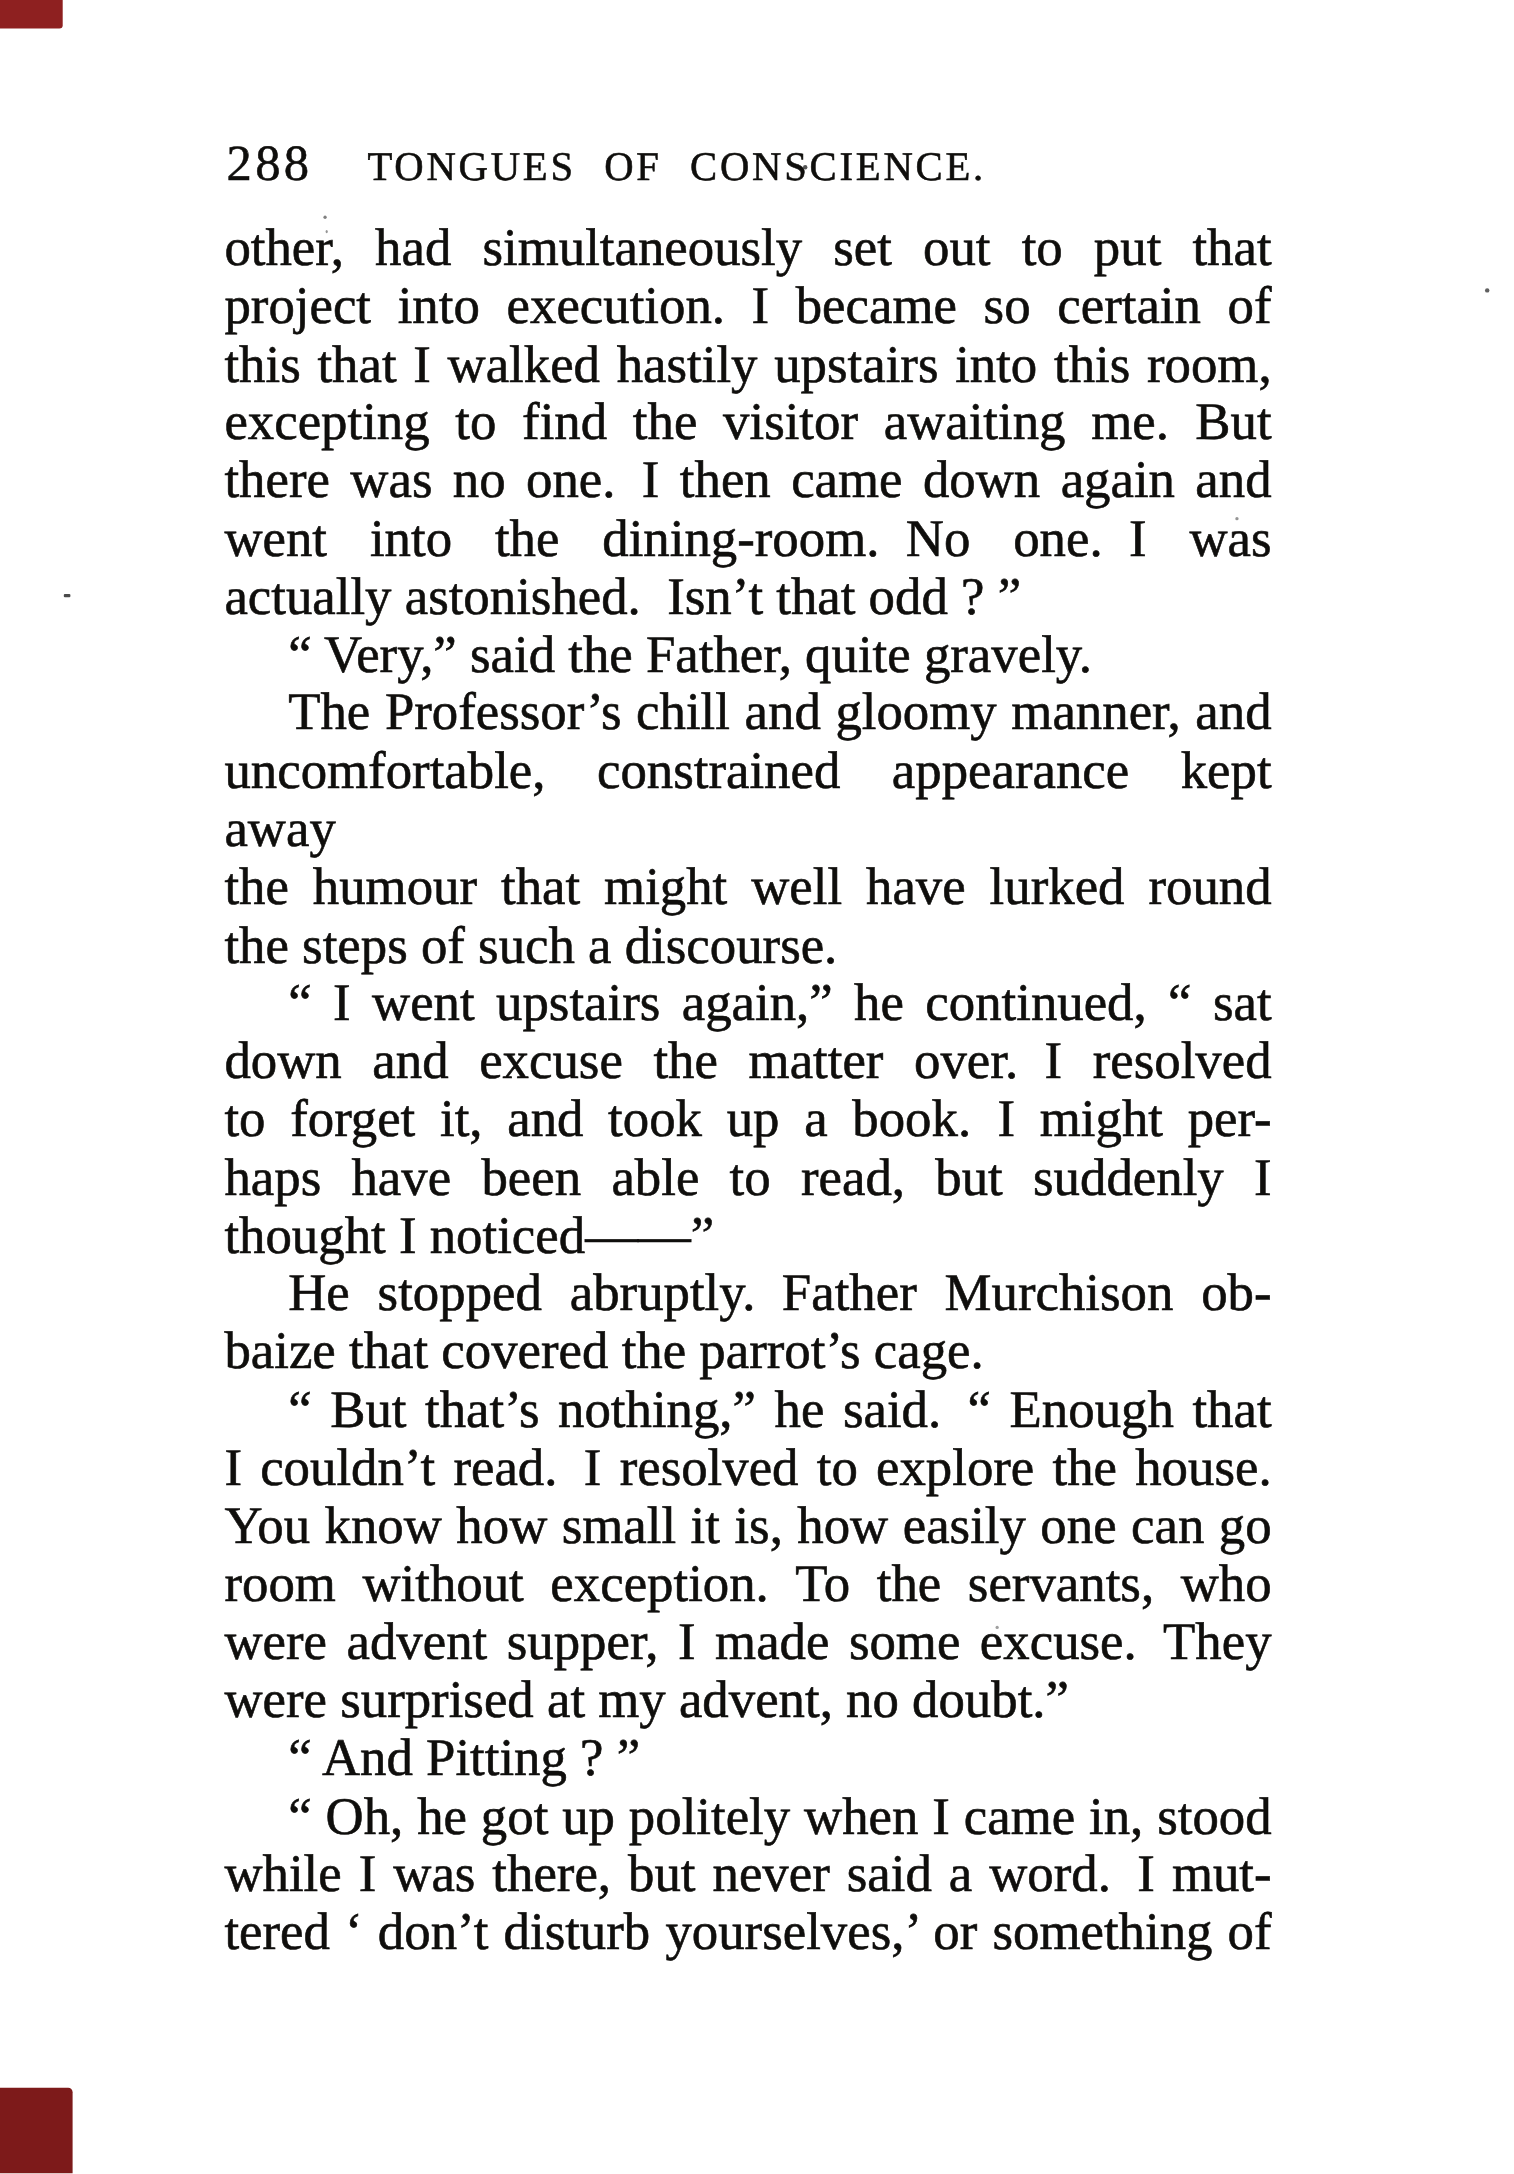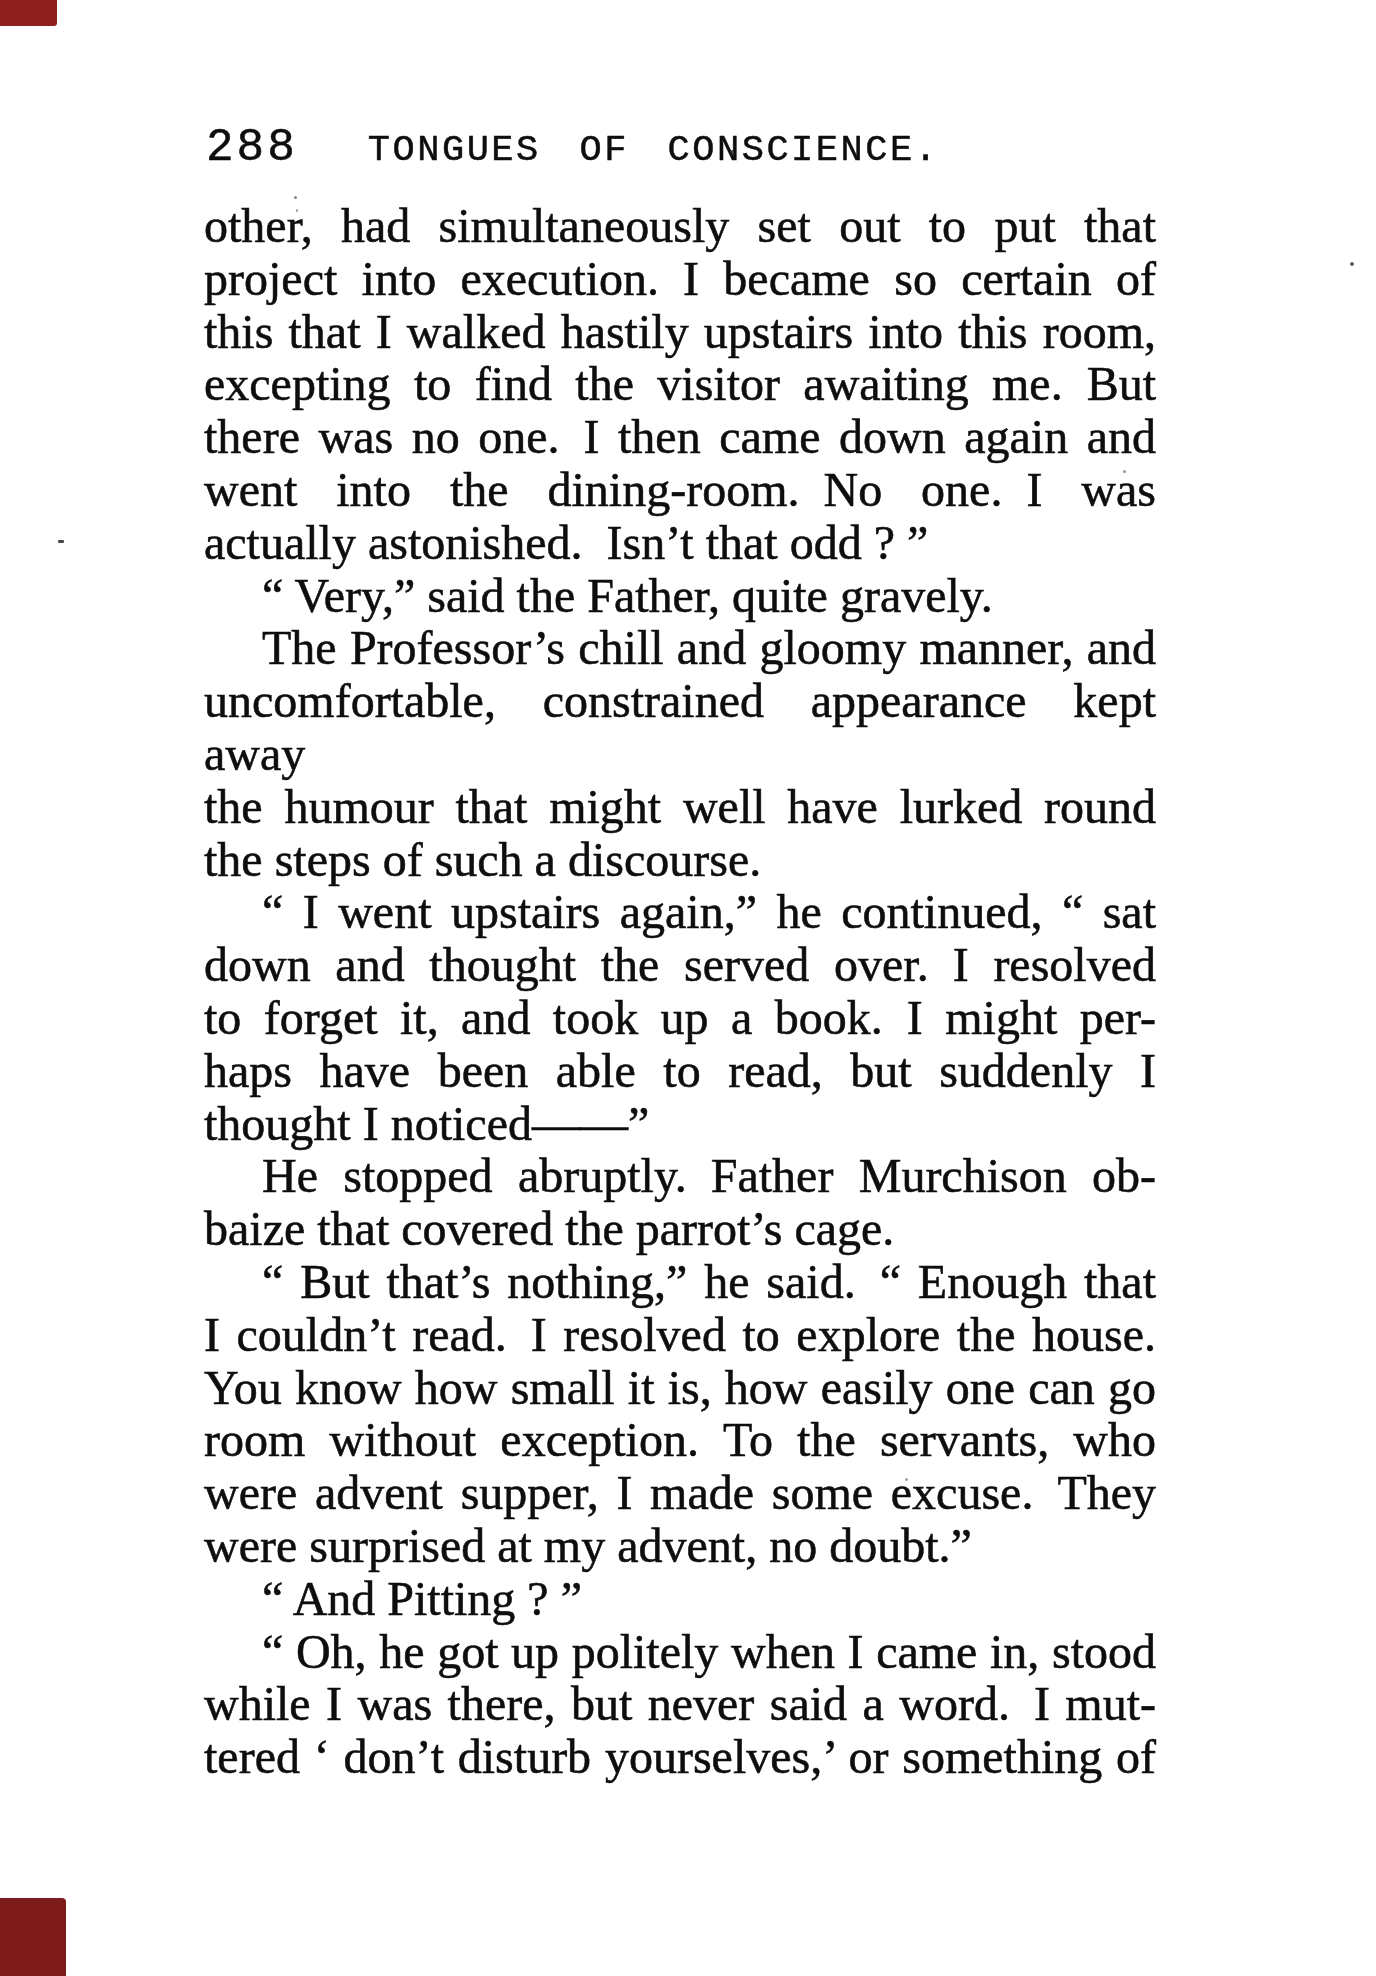--- a/index.html
+++ b/index.html
@@ -14,23 +14,22 @@
   .scan-page { position: absolute; inset: 0; }
 
   
   .corner-mark { position: absolute; left: 0; }
   .corner-mark.top { top: 0; width: 57px; height: 26px; border-bottom-right-radius: 3px; }
   .corner-mark.bottom { bottom: 0; width: 66px; height: 78px; border-top-right-radius: 4px; }
 
   
   .page-header {
     position: absolute; left: 206px; top: 122px;
-    display: flex; align-items: baseline; column-gap: 70px;
+    display: flex; align-items: baseline; column-gap: 50px;
     white-space: nowrap;
-    font-family: Liberation Mono, monospace;
     -webkit-text-stroke: 0.5px #0f0e0c;
   }
   .page-number { font-size: 46px; letter-spacing: 3px; }
   .running-title { font-size: 37px; letter-spacing: 2.5px; word-spacing: 14px; }
 
   
   .page-body {
     position: absolute; left: 204px; top: 200px; width: 952px;
     font-size: 48px; line-height: 52.8px;
     -webkit-text-stroke: 0.55px #0f0e0c;
@@ -69,21 +68,21 @@
       <div class="line j">excepting to find the visitor awaiting me. But</div>
       <div class="line j">there was no one. I then came down again and</div>
       <div class="line j">went into the dining-room. No one. I was</div>
       <div class="line">actually astonished. Isn’t that odd ? ”</div>
       <div class="line indent">“ Very,” said the Father, quite gravely.</div>
       <div class="line indent j">The Professor’s chill and gloomy manner, and</div>
       <div class="line j">uncomfortable, constrained appearance kept away</div>
       <div class="line j">the humour that might well have lurked round</div>
       <div class="line">the steps of such a discourse.</div>
       <div class="line indent j">“ I went upstairs again,” he continued, “ sat</div>
-      <div class="line j">down and thought the served over. I resolved</div>
+      <div class="line j">down and excuse the matter over. I resolved</div>
       <div class="line j">to forget it, and took up a book. I might per-</div>
       <div class="line j">haps have been able to read, but suddenly I</div>
       <div class="line">thought I noticed——”</div>
       <div class="line indent j">He stopped abruptly. Father Murchison ob-</div>
       <div class="line">baize that covered the parrot’s cage.</div>
       <div class="line indent j">“ But that’s nothing,” he said. “ Enough that</div>
       <div class="line j">I couldn’t read. I resolved to explore the house.</div>
       <div class="line j">You know how small it is, how easily one can go</div>
       <div class="line j">room without exception. To the servants, who</div>
       <div class="line j">were advent supper, I made some excuse. They</div>

